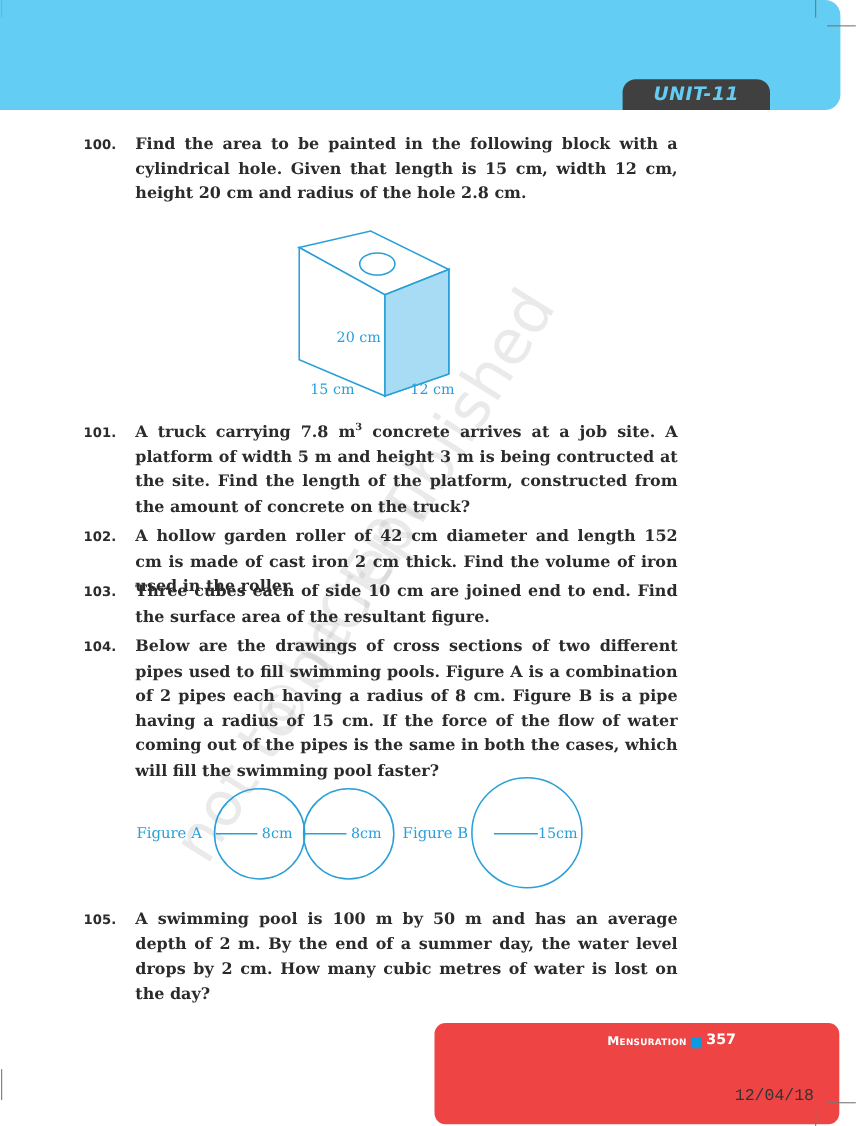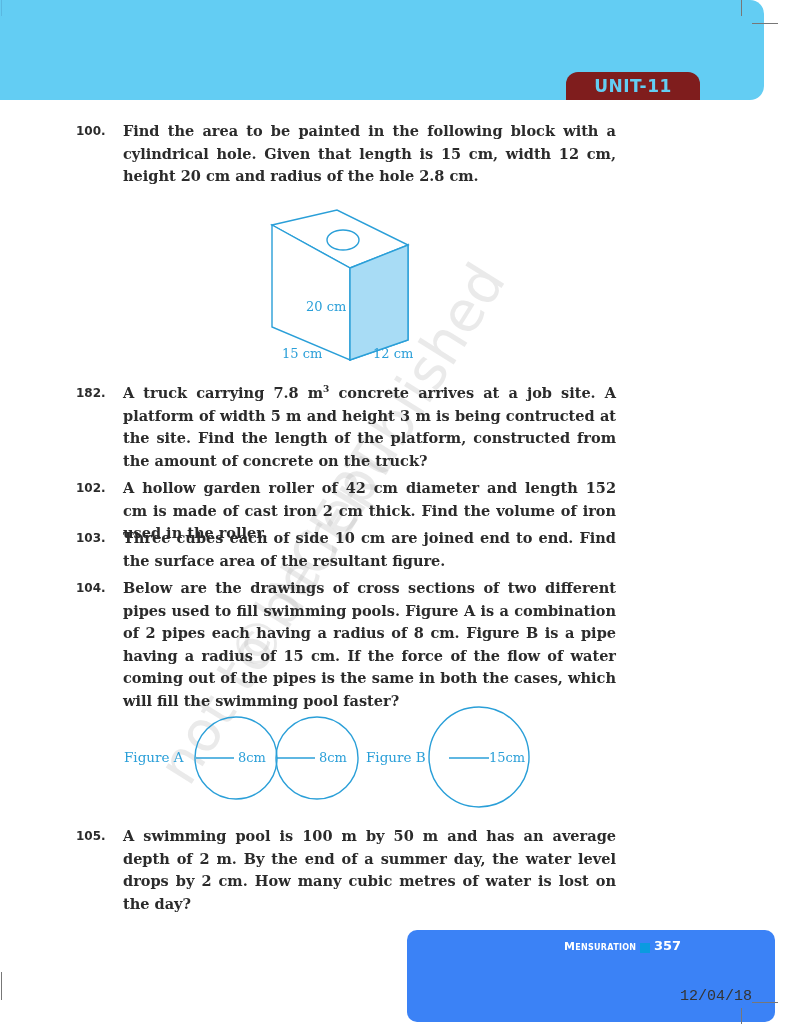--- a/index.html
+++ b/index.html
@@ -1,32 +1,32 @@
 <!DOCTYPE html>
 <html><head>
 <meta charset="utf-8">
 <style>
   html, body { margin:0; padding:0; }
   body { width:786px; height:1024px; position:relative; background:#ffffff; overflow:hidden;
          font-family:"DejaVu Serif", serif; color:#2b2b2b; }
   .top-band { position:absolute; left:0; top:0; width:764px; height:100px; background:#63cdf3;
               border-bottom-right-radius:14px; border-top-right-radius:14px; }
-  .unit-tab { position:absolute; left:566px; top:72px; width:134px; height:28px; background:#7f1d1d;
-              border-top-left-radius:12px; border-top-right-radius:12px; }
+  .unit-tab { position:absolute; left:566px; top:72px; width:134px; height:28px; background:#404040;
+              border-top-left-radius:12px; border-top-right-radius:12px;font-style:italic; }
   .unit-label { position:absolute; left:0; right:0; top:4px; text-align:center; color:#63cdf3;
                 font-family:"DejaVu Sans", sans-serif; font-weight:bold; font-size:17px; letter-spacing:0.5px; }
   .crop-v { position:absolute; width:1px; background:#777; }
   .crop-h { position:absolute; height:1px; background:#777; }
   .question { position:absolute; left:76px; width:540px; font-size:14.5px; line-height:22.5px; }
   .qnum { position:absolute; left:0; top:0; font-family:"DejaVu Sans", sans-serif; font-weight:bold; font-size:12px; color:#2b2b2b; }
   .qtext { margin-left:47px; text-align:justify;font-weight:bold; }
   sup { font-size:9px; line-height:0; }
   .fig { position:absolute; }
   .fig text { font-family:"DejaVu Serif", serif; fill:#2a9fd8; }
-  .footer-band { position:absolute; left:395px; top:930px; width:368px; height:92px; background:#3b82f6; border-radius:10px;margin-left:12px; }
+  .footer-band { position:absolute; left:395px; top:930px; width:368px; height:92px; background:#ef4444; border-radius:10px; }
   .footer-title { position:absolute; left:157px; top:10px; color:#ffffff; font-family:"DejaVu Sans", sans-serif;
                   font-weight:bold; font-size:11px; letter-spacing:0.3px; font-variant:small-caps; }
   .footer-square { position:absolute; left:233px; top:13px; width:10px; height:10px; background:#0a9be0; }
   .footer-page { position:absolute; left:247px; top:8px; color:#ffffff; font-family:"DejaVu Sans", sans-serif; font-weight:bold; font-size:13px; }
   .footer-date { position:absolute; left:273px; top:58px; color:#333; font-family:Liberation Mono, monospace; font-size:15px; }
   .watermark { position:absolute; color:rgba(180,180,180,0.28); font-family:"DejaVu Sans", sans-serif; font-size:56px;
                transform-origin:left bottom; white-space:nowrap; pointer-events:none; }
 </style>
 </head>
 <body>
@@ -52,21 +52,21 @@
   <polygon points="10,20 75,5 146,40 88,63" fill="#ffffff" stroke="#2a9fd8" stroke-width="1.4"></polygon>
   <polygon points="10,20 88,63 88,155 10,122" fill="#ffffff" stroke="#2a9fd8" stroke-width="1.4"></polygon>
   <polygon points="88,63 146,40 146,135 88,155" fill="#a8dcf5" stroke="#2a9fd8" stroke-width="1.4"></polygon>
   <ellipse cx="81" cy="35" rx="16" ry="10" fill="none" stroke="#2a9fd8" stroke-width="1.4"></ellipse>
   <text x="44" y="106" font-size="13">20 cm</text>
   <text x="20" y="153" font-size="13">15 cm</text>
   <text x="111" y="153" font-size="13">12 cm</text>
 </svg>
 
 <div class="question" style="top:382px;">
-  <span class="qnum">182.</span>
+  <span class="qnum">101.</span>
   <div class="qtext"><span>A truck carrying 7.8 m</span><sup>3</sup><span> concrete arrives at a job site. A platform of width 5 m and height 3 m is being contructed at the site. Find the length of the platform, constructed from the amount of concrete on the truck?</span></div>
 </div>
 
 <div class="question" style="top:477px;">
   <span class="qnum">102.</span>
   <div class="qtext">A hollow garden roller of 42 cm diameter and length 152 cm is made of cast iron 2 cm thick. Find the volume of iron used in the roller.</div>
 </div>
 
 <div class="question" style="top:527px;">
   <span class="qnum">103.</span>

